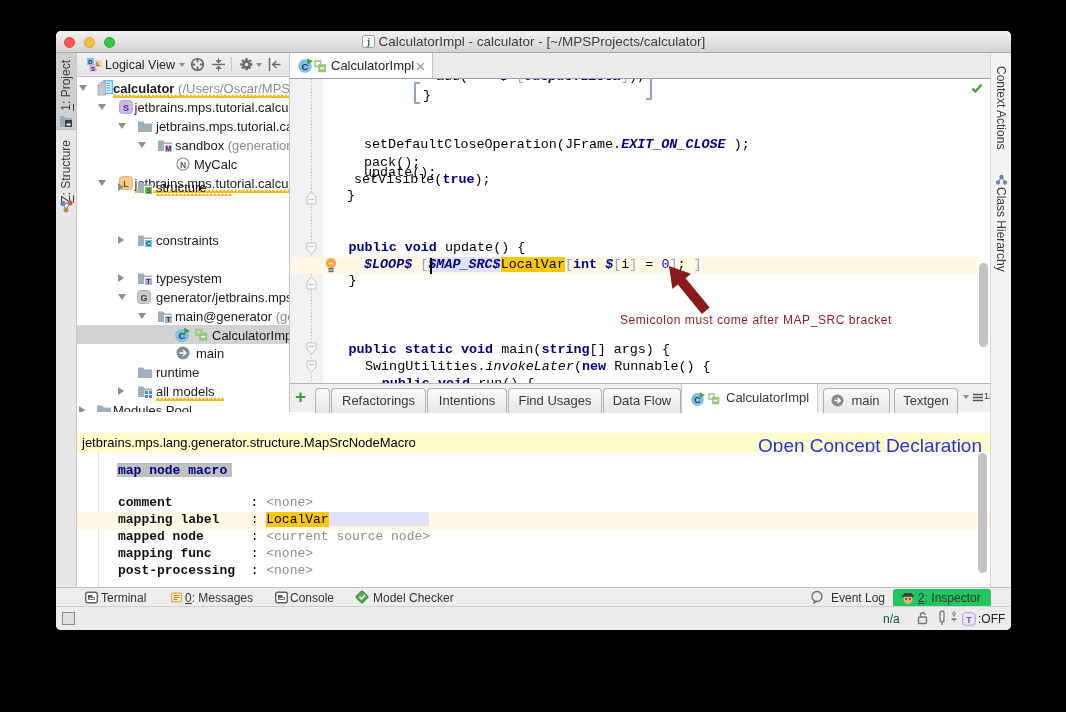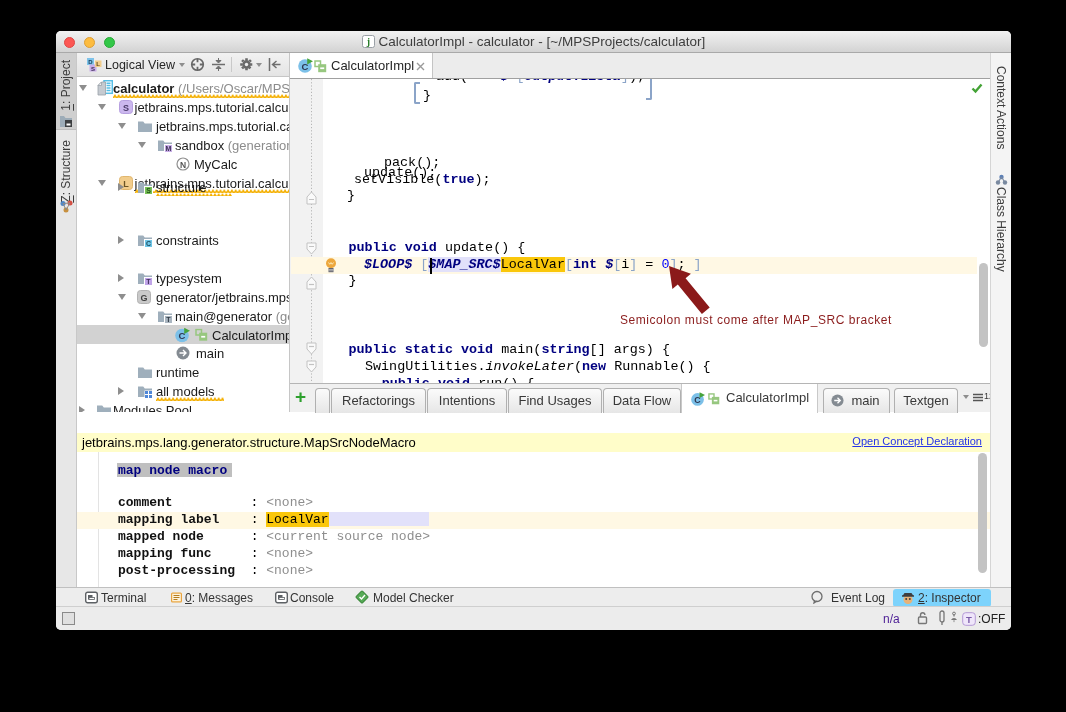--- a/index.html
+++ b/index.html
@@ -297,21 +297,22 @@
   <div id="code">
     <div style="position:absolute; left:0; top:0; width:33px; height:304px; background:#f2f2f2;"></div>
     <svg style="position:absolute; left:21px; top:0;" width="2" height="304">
         <line x1="0.5" y1="0" x2="0.5" y2="304" stroke="#b5b5b5" stroke-width="1" stroke-dasharray="1.2 2"></line>
       </svg>
     <div class="cl" style="top:-10px; left:146px;">add(<span class="mac">"+" $ </span><span class="br">[</span><span class="mac">output.Lista</span><span class="br">]</span>);</div>
     <div style="position:absolute; left:356px; top:-6px; width:6px; height:27px; border:2px solid #8ba4c8; border-left:none; border-radius:0 2px 2px 0;"></div>
     <div style="position:absolute; left:124px; top:3px; width:6px; height:22px; border:2px solid #8ba4c8; border-right:none; border-radius:2px 0 0 2px;"></div>
     <div class="cl" style="top:9.05px; left:133px;">}</div>
     <div class="cl" style="top:41.15px; left:74px;margin-top:45px;">update();</div>
-    <div class="cl" style="top:75.75px; left:74px;margin-left:20px;">pack();</div>
+    <div class="cl" style="top:58.45px; left:74px;">setDefaultCloseOperation(JFrame.<span class="mac">EXIT_ON_CLOSE</span> );</div>
+    <div class="cl" style="top:75.75px; left:74px;">pack();</div>
     <div class="cl" style="top:93.05px; left:64px;">setVisible(<span class="kw">true</span>);</div>
     <div class="cl" style="top:109.15px; left:57px;">}</div>
     <svg style="position:absolute; left:16px; top:112px;" width="11" height="14" viewBox="0 0 11 14">
         <path d="M5.5 1 L10 6 V13 H1 V6 Z" fill="#fafafa" stroke="#c2c2c2" stroke-width="1"></path>
         <path d="M3 8.5 h5" stroke="#c2c2c2" stroke-width="1.2"></path>
       </svg>
     <div class="cl" style="top:160.65px; left:58.5px;"><span class="kw">public void</span> update() {</div>
     <svg style="position:absolute; left:16px; top:163px;" width="11" height="13" viewBox="0 0 11 13">
         <path d="M1 1 H10 V7 L5.5 12 L1 7 Z" fill="#fafafa" stroke="#c2c2c2" stroke-width="1"></path>
         <path d="M3 4.5 h5" stroke="#c2c2c2" stroke-width="1.2"></path>
@@ -389,21 +390,21 @@
           <circle cx="6.5" cy="4" r="2.2" fill="#5c7fb5"></circle>
           <circle cx="3" cy="9.5" r="2.2" fill="#7a8aa0"></circle>
           <circle cx="10" cy="9.5" r="2.2" fill="#7a8aa0"></circle>
           <path d="M6.5 4 L3 9.5 M6.5 4 L10 9.5" stroke="#7a8aa0" stroke-width="1.2"></path>
         </svg></div>
     <div class="vtextR" style="top:134px;">Class Hierarchy</div>
   </div>
 
   <div id="insp-yellow">
     <div class="abs" style="left:5px; top:2px; color:#000;">jetbrains.mps.lang.generator.structure.MapSrcNodeMacro</div>
-    <div class="abs" style="right:8px; top:2px; color:#2433e8; font-size:11px; text-decoration:underline;">Open Concept Declaration</div>
+    <div class="abs" style="right:8px; top:2px; color:#2433e8; font-size:19px; text-decoration:underline;">Open Concept Declaration</div>
   </div>
   <div id="insp-body">
     <div style="position:absolute; left:21px; top:0; width:1px; height:135px; background:#e3e3e3;"></div>
     <div style="position:absolute; left:0; top:60.1px; width:913px; height:17px; background:#fff8e4;"></div>
     <div class="irow" style="left:40px; top:11px; width:115px; height:14px; background:#bfbfbf;"></div>
     <div class="irow ib" style="left:41px; top:11px; color:#000080;">map node macro</div>
     <div class="irow" style="left:41px; top:42.9px;text-align:center;"><span class="ib">comment</span>          : <span class="ig">&lt;none&gt;</span></div>
     <div class="irow" style="left:41px; top:60.1px;"><span class="ib">mapping label</span>    : <span style="background:#fac70a;">LocalVar</span><span style="display:inline-block; width:100px; height:14px; background:#e2e1fa; vertical-align:-3px;"></span></div>
     <div class="irow" style="left:41px; top:76.9px;"><span class="ib">mapped node</span>      : <span class="ig">&lt;current source node&gt;</span></div>
     <div class="irow" style="left:41px; top:93.8px;"><span class="ib">mapping func</span>     : <span class="ig">&lt;none&gt;</span></div>
@@ -433,34 +434,34 @@
     <svg class="abs" style="left:299px; top:2px;" width="14" height="14" viewBox="0 0 14 14">
         <rect x="2.5" y="2.5" width="9" height="9" rx="1" transform="rotate(45 7 7)" fill="#57ab57" stroke="#3c8a3c"></rect>
         <path d="M4.5 7 l2 2 3.5 -4" stroke="#fff" stroke-width="1.4" fill="none"></path>
       </svg>
     <span class="abs" style="left:317px; top:2.5px;">Model Checker</span>
     <svg class="abs" style="left:754px; top:2px;" width="14" height="14" viewBox="0 0 14 14">
         <circle cx="7" cy="6.5" r="5" fill="none" stroke="#6e6e6e" stroke-width="1.3"></circle>
         <path d="M4.5 10.5 L4 13 l3 -2" fill="none" stroke="#6e6e6e" stroke-width="1.3"></path>
       </svg>
     <span class="abs" style="left:775px; top:2.5px;">Event Log</span>
-    <div class="abs" style="left:837px; top:0.5px; width:98px; height:18px; background:#7dd3fc; border-radius:3px;">
+    <div class="abs" style="left:837px; top:0.5px; width:98px; height:18px; background:#22c55e; border-radius:3px;">
       <svg class="abs" style="left:8px; top:2px;" width="14" height="14" viewBox="0 0 14 14">
           <circle cx="7" cy="8.5" r="4.5" fill="#e8b277"></circle>
           <path d="M1.5 5 h11 l-2 -3 h-7 z" fill="#3e3e40"></path>
           <path d="M1 5 h12" stroke="#3e3e40" stroke-width="1.6"></path>
           <circle cx="5.2" cy="8" r="1" fill="#3e3e40"></circle>
           <circle cx="8.8" cy="8" r="1" fill="#3e3e40"></circle>
         </svg>
       <span class="abs" style="left:25px; top:2px;"><span style="text-decoration:underline">2</span>: Inspector</span>
     </div>
   </div>
   <div id="infobar">
     <div class="abs" style="left:5.5px; top:5px; width:13px; height:13px; background:#e0e0e0; border:1.5px solid #8a8a8a;"></div>
-    <span class="abs" style="left:827px; top:5px; color:#4c1d95;">n/a</span>
+    <span class="abs" style="left:827px; top:5px; color:#14532d;">n/a</span>
     <svg class="abs" style="left:861px; top:4px;" width="11" height="14" viewBox="0 0 11 14">
         <rect x="1.5" y="6" width="8" height="6.5" rx="1" fill="none" stroke="#777" stroke-width="1.4"></rect>
         <path d="M3.5 6 V4 a2.2 2.2 0 0 1 4.4 0" fill="none" stroke="#777" stroke-width="1.4"></path>
       </svg>
     <svg class="abs" style="left:882px; top:3px;" width="8" height="16" viewBox="0 0 8 16">
         <rect x="2" y="1" width="4" height="11" rx="2" fill="none" stroke="#777" stroke-width="1.3"></rect>
         <path d="M4 12 v3" stroke="#777" stroke-width="1.3"></path>
       </svg>
     <svg class="abs" style="left:892px; top:3px;" width="12" height="16" viewBox="0 0 12 16">
         <path d="M3 10 a3.5 4 0 0 1 6 0 z M5.2 10.5 h1.6 l-0.8 2 z" fill="#777"></path>

